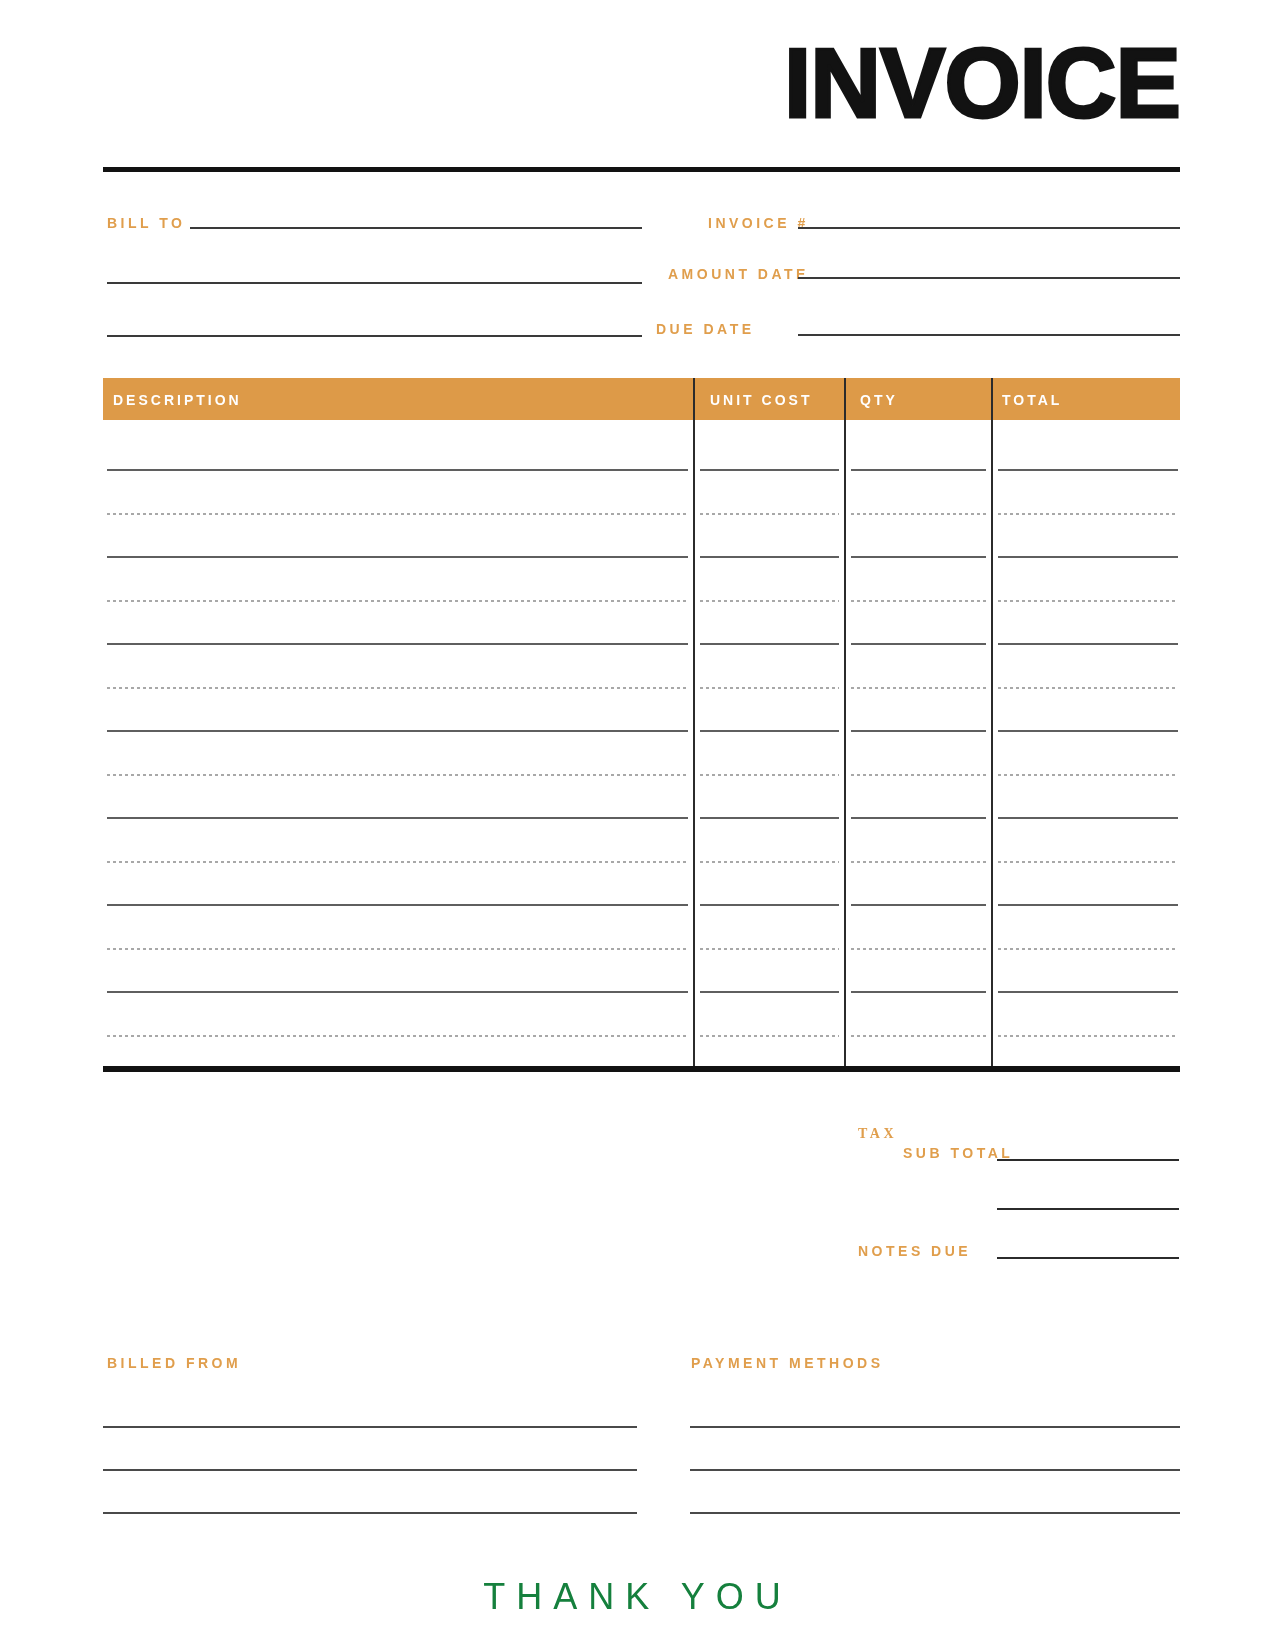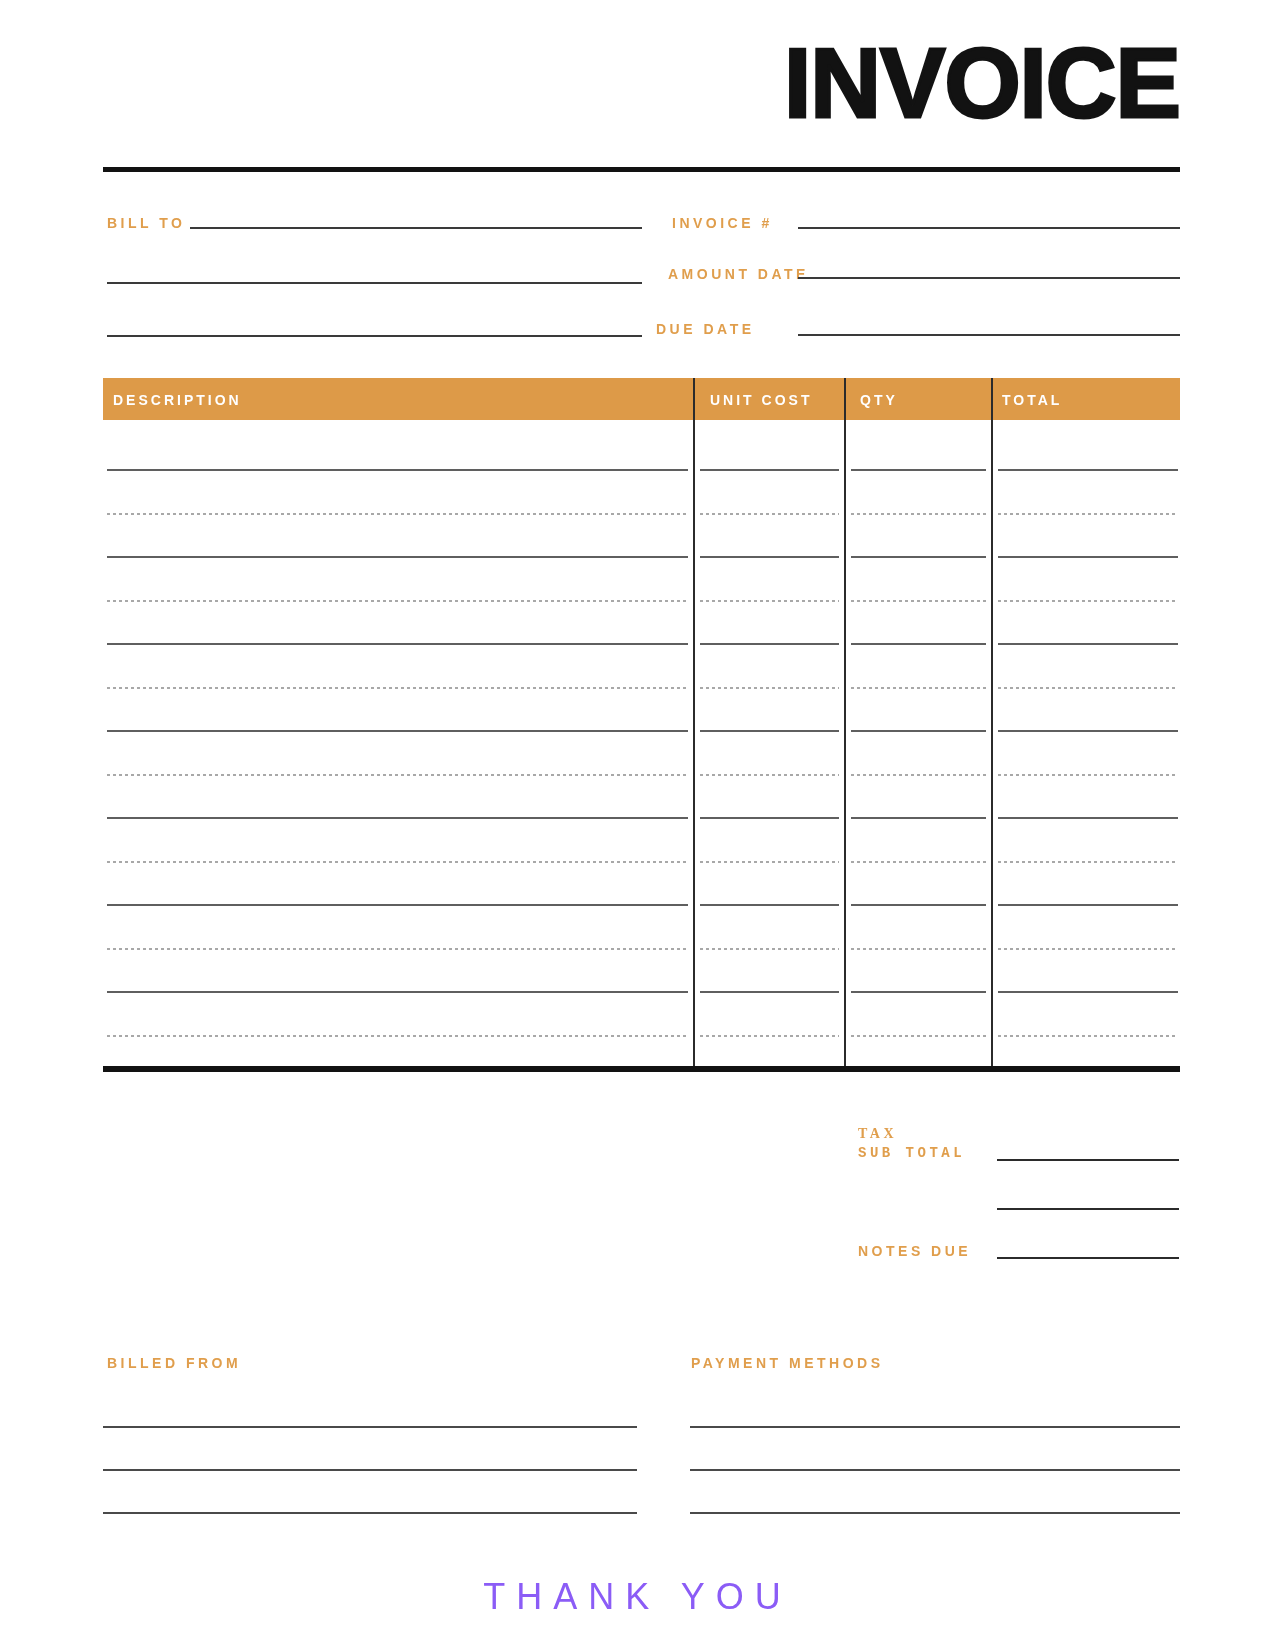--- a/index.html
+++ b/index.html
@@ -35,36 +35,36 @@
   
   .notes-box{position:absolute;left:103px;top:1105px;width:689px;height:196px;
              border:2px solid #2b2b2b;box-sizing:border-box;background:#fff;}
   .notes-band{position:absolute;left:0;top:0;right:0;height:38px;background:var(--accent,#DD9A48);}
   .notes-label{position:absolute;left:10px;top:11px;color:#fff;font-size:14px;font-weight:bold;
                letter-spacing:3px;}
   .notes-body{position:absolute;left:0;top:38px;right:0;bottom:0;background:#fff;}
 
   
   .thanks{position:absolute;top:1576px;left:50%;transform:translateX(-50%);
-          font-size:36px;letter-spacing:11px;color:#8b5cf6;font-weight:400;white-space:nowrap;}
+          font-size:36px;letter-spacing:11px;color:#15803d;font-weight:400;white-space:nowrap;}
 </style>
 </head>
 <body>
 
 <div id="page">
 
   <div class="title">INVOICE</div>
   <div class="title-rule"></div>
 
   <div class="lbl" style="left:107px;top:215px;">BILL TO</div>
   <div class="hline meta" style="left:190px;top:227px;width:452px;"></div>
   <div class="hline meta" style="left:107px;top:282px;width:535px;"></div>
   <div class="hline meta" style="left:107px;top:335px;width:535px;"></div>
 
-  <div class="lbl" style="left:672px;top:215px;text-align:right;">INVOICE #</div>
+  <div class="lbl" style="left:708px;top:215px;text-align:right;">INVOICE #</div>
   <div class="hline meta" style="left:798px;top:227px;width:382px;"></div>
   <div class="lbl" style="left:668px;top:266px;">AMOUNT DATE</div>
   <div class="hline meta" style="left:798px;top:277px;width:382px;"></div>
   <div class="lbl" style="left:656px;top:321px;">DUE DATE</div>
   <div class="hline meta" style="left:798px;top:334px;width:382px;"></div>
 
   <div class="tbl-header"></div>
   <div class="tbl-col-label" style="left:113px;">DESCRIPTION</div>
   <div class="tbl-col-label" style="left:710px;">UNIT COST</div>
   <div class="tbl-col-label" style="left:860px;">QTY</div>
@@ -129,21 +129,21 @@
       <div class="hline-dashed" style="left: 700px; top: 1035px; width: 139px;"></div>
       <div class="hline" style="left: 851px; top: 991px; width: 135px;"></div>
       <div class="hline-dashed" style="left: 851px; top: 1035px; width: 135px;"></div>
       <div class="hline" style="left: 998px; top: 991px; width: 180px;"></div>
       <div class="hline-dashed" style="left: 998px; top: 1035px; width: 180px;"></div>
     </div>
 
   <div class="tbl-bottom"></div>
 
 
-  <div class="lbl" style="left:858px;top:1145px;font-family:Liberation Mono, monospace;">SUB TOTAL</div>
+  <div class="lbl" style="left:903px;top:1145px;">SUB TOTAL</div>
   <div class="hline dark" style="left:997px;top:1159px;width:182px;"></div>
   <div class="lbl" style="left:858px;top:1126px;font-family:Liberation Serif, serif;">TAX</div>
   <div class="hline dark" style="left:997px;top:1208px;width:182px;"></div>
   <div class="lbl" style="left:858px;top:1243px;">NOTES DUE</div>
   <div class="hline dark" style="left:997px;top:1257px;width:182px;"></div>
 
   <div class="lbl" style="left:107px;top:1355px;">BILLED FROM</div>
   <div class="lbl" style="left:691px;top:1355px;">PAYMENT METHODS</div>
 
   <div class="hline bottomline" style="left:103px;top:1426px;width:534px;"></div>

